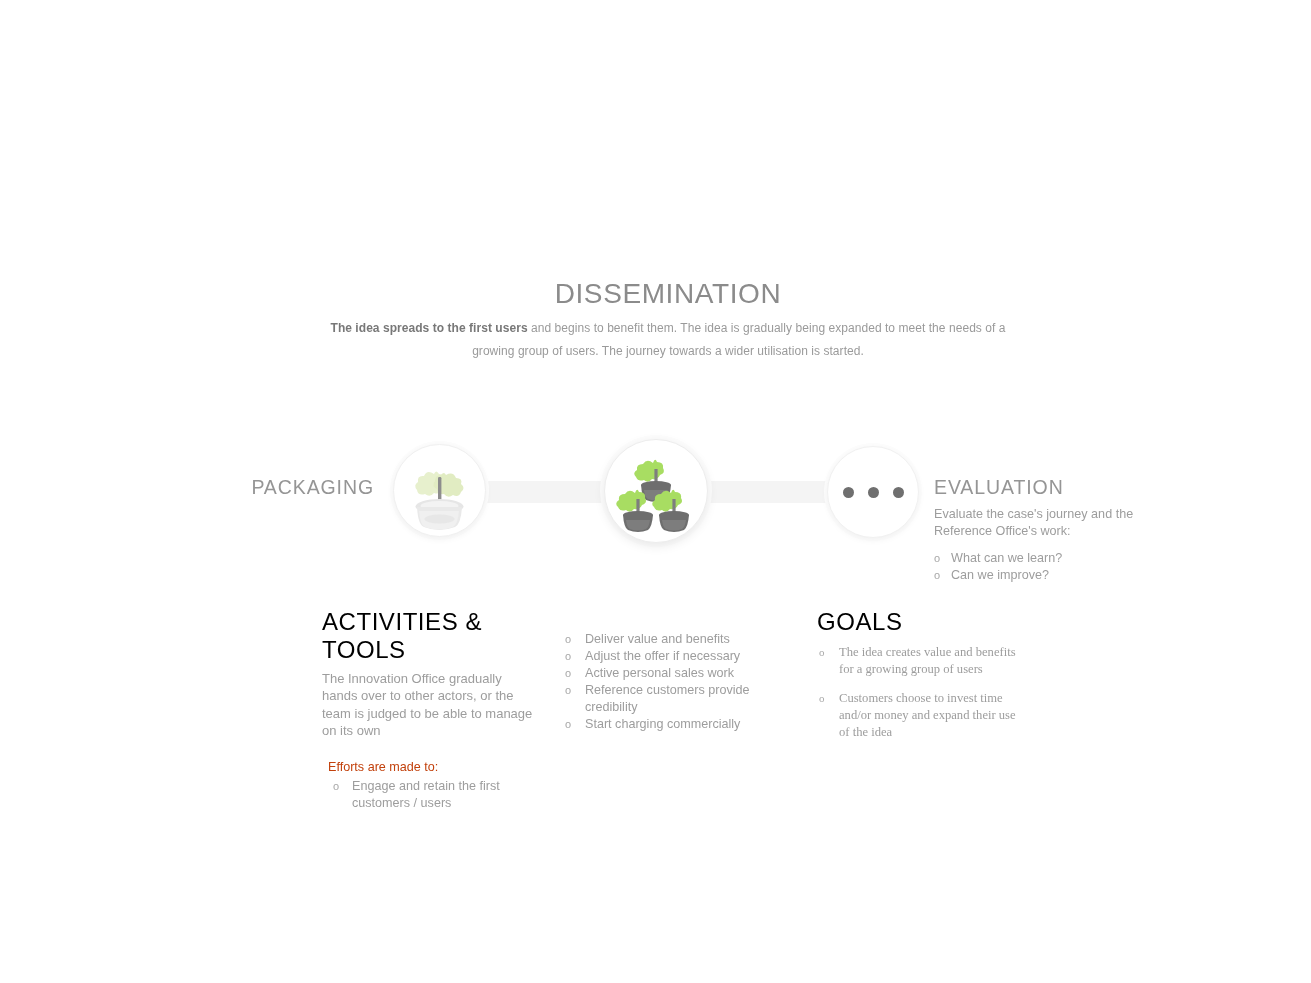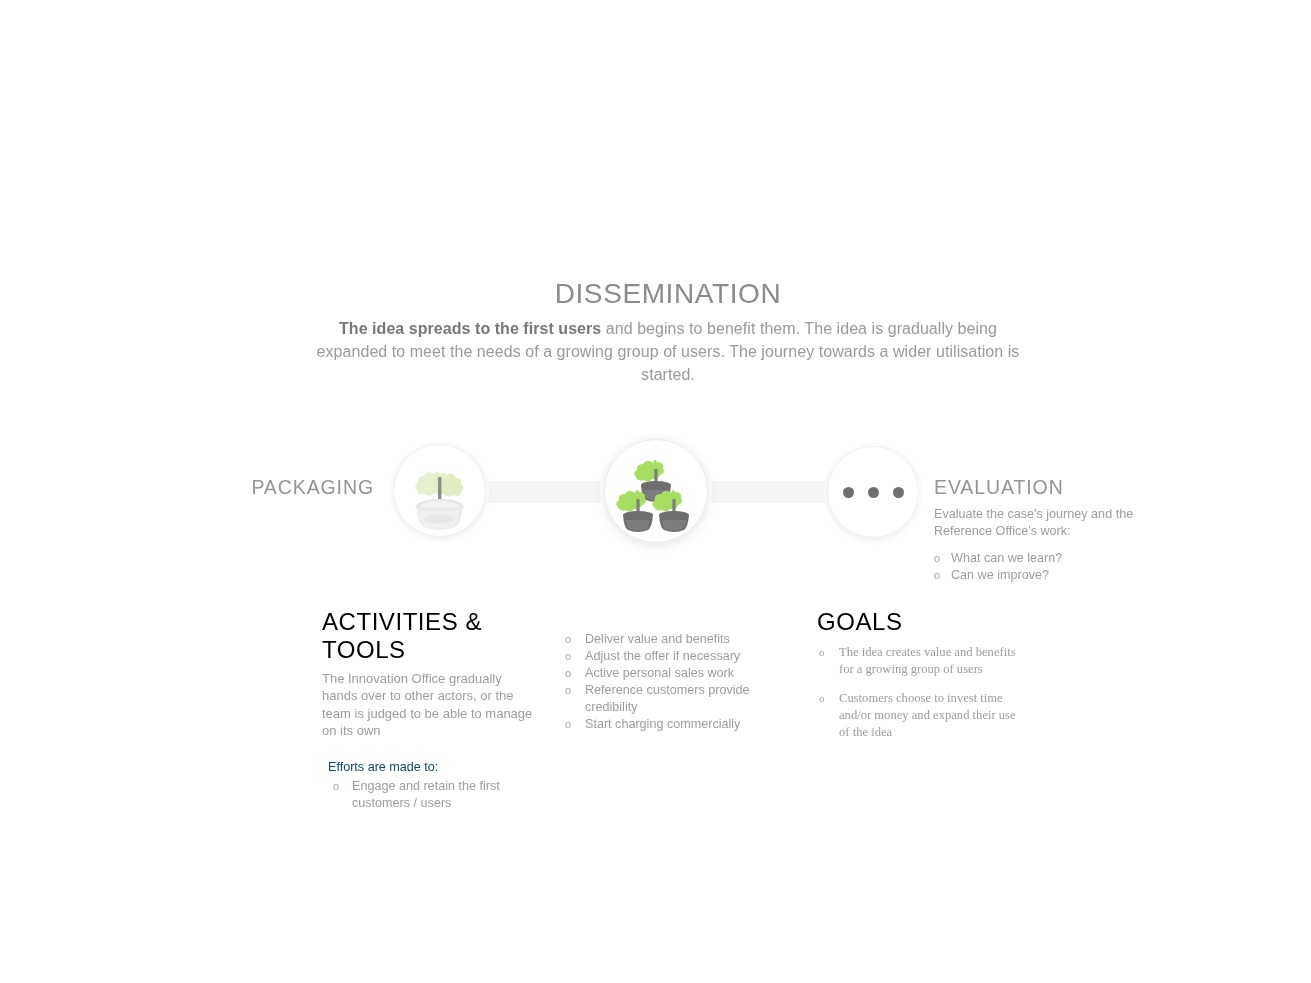--- a/index.html
+++ b/index.html
@@ -34,21 +34,21 @@
     color: #8b8b8b;
     line-height: 34px;
   }
 
   #slide-subtitle {
     position: absolute;
     left: 312px;
     top: 317px;
     width: 712px;
     text-align: center;
-    font-size: 16px;
+    font-size: 12px;
     font-weight: 400;
     color: #9a9a9a;
     line-height: 23px;
     letter-spacing: 0.05px;
   }
   #slide-subtitle .lead {
     font-weight: 700;
     color: #787878;
   }
 
@@ -176,21 +176,21 @@
     margin-top: 6px;
     font-size: 13px;
     color: #9d9d9d;
     line-height: 17.4px;
     width: 215px;
   }
   #activities-efforts-label {
     margin-top: 19px;
     margin-left: 6px;
     font-size: 12.6px;
-    color: #0c4a6e;
+    color: #c2410c;
     line-height: 17px;
   }
   #activities-list {
     margin-top: 2px;
     margin-left: 6px;
   }
   #activities-list > li { padding-left: 24px; }
   #activities-list > li::before { left: 5px; }
 
   #middle-list {

